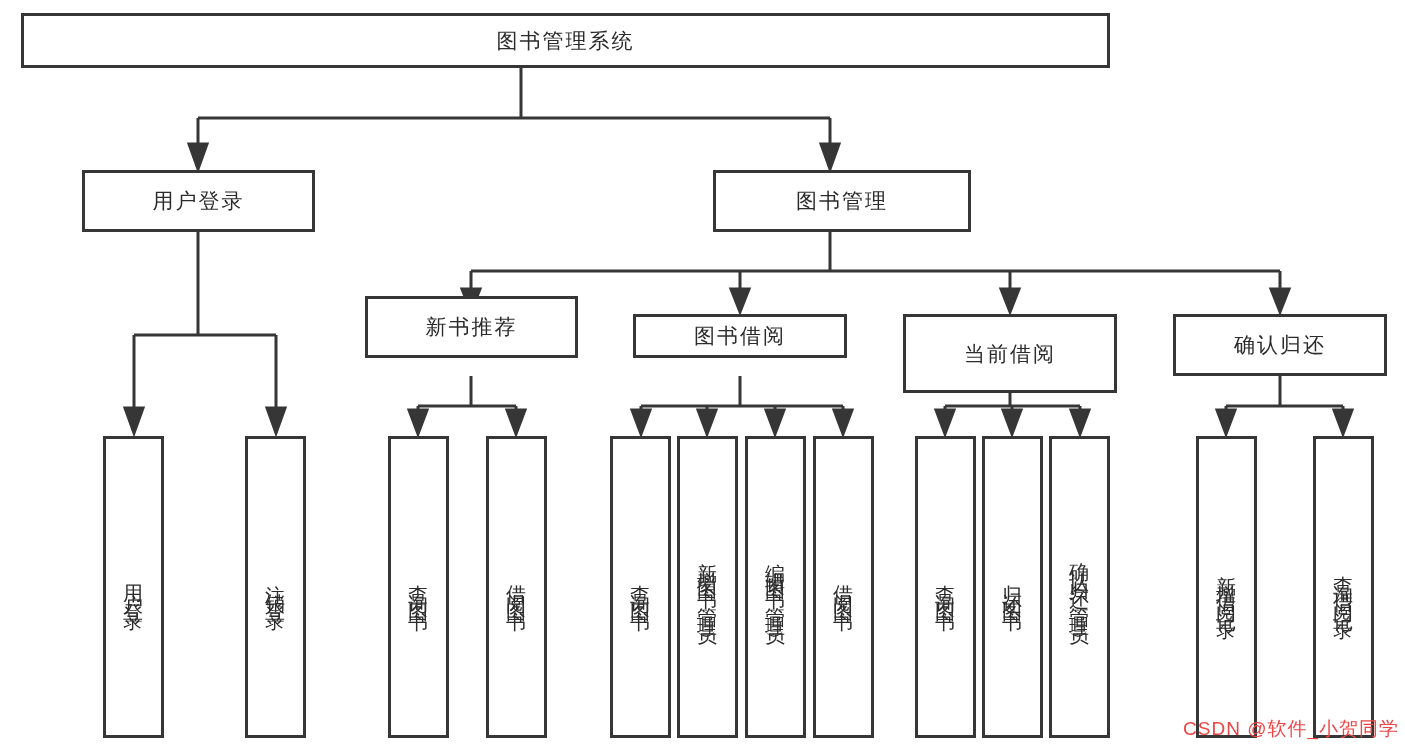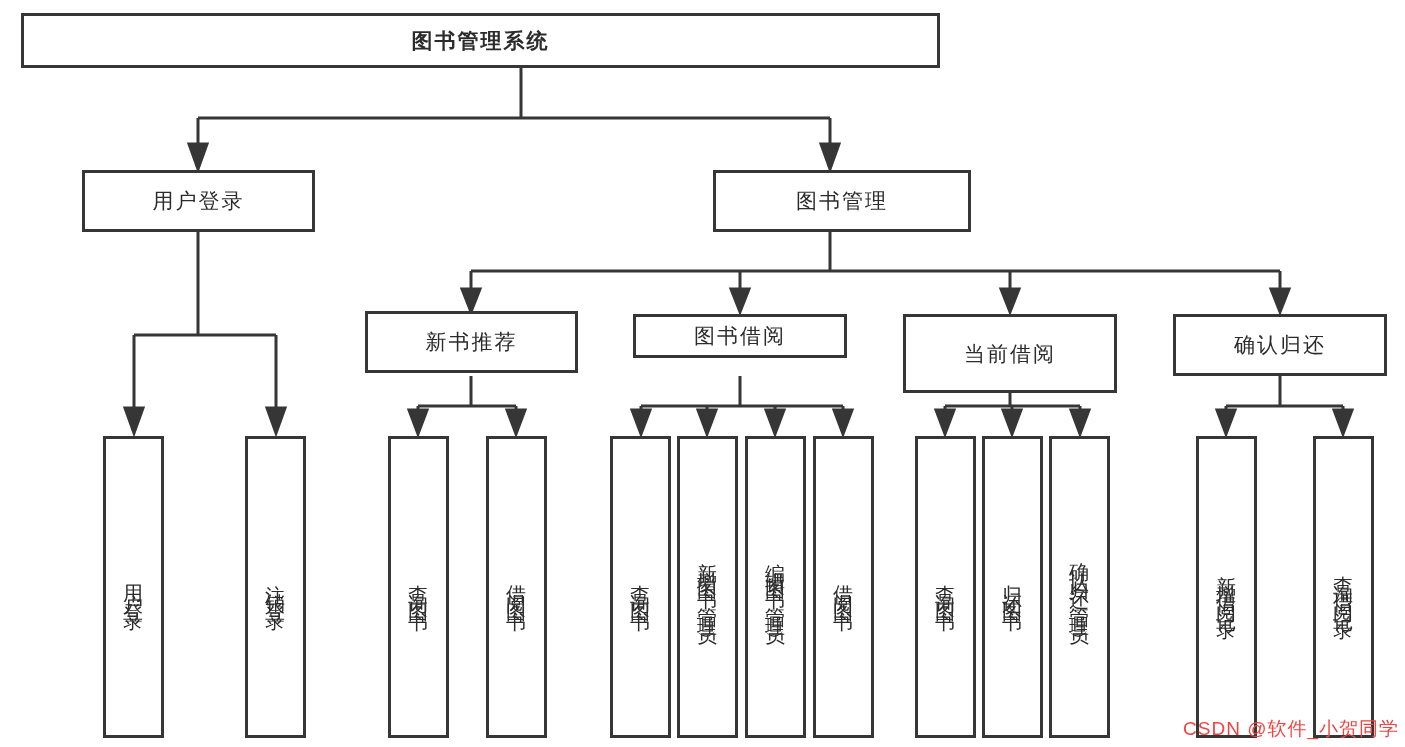--- a/index.html
+++ b/index.html
@@ -88,26 +88,26 @@
       <polygon points="1003,410 1021,410 1012,434"></polygon>
       <polygon points="1071,410 1089,410 1080,434"></polygon>
     </g>
     <g stroke="#363636" stroke-width="3" fill="#363636">
       <path fill="none" d="M1280 376 V406 M1226 406 H1343 M1226 406 V412 M1343 406 V412"></path>
       <polygon points="1217,410 1235,410 1226,434"></polygon>
       <polygon points="1334,410 1352,410 1343,434"></polygon>
     </g>
   </svg>
 
-  <div class="node" style="left:21px; top:13px; width:919px; height:55px;font-weight:bold;">图书管理系统</div>
+  <div class="node" style="left:21px; top:13px; width:1089px; height:55px;">图书管理系统</div>
 
   <div class="node" style="left:82px; top:170px; width:233px; height:62px;">用户登录</div>
   <div class="node" style="left:713px; top:170px; width:258px; height:62px;">图书管理</div>
 
-  <div class="node" style="left:365px; top:311px; width:213px; height:62px;font-family:Liberation Serif, serif;">新书推荐</div>
+  <div class="node" style="left:365px; top:296px; width:213px; height:62px;font-family:Liberation Serif, serif;">新书推荐</div>
   <div class="node" style="left:633px; top:314px; width:214px; height:44px;">图书借阅</div>
   <div class="node" style="left:903px; top:314px; width:214px; height:79px;">当前借阅</div>
   <div class="node" style="left:1173px; top:314px; width:214px; height:62px;">确认归还</div>
 
   <div class="node vnode" style="left:103px; top:436px; width:61px; height:302px;">用户登录</div>
   <div class="node vnode" style="left:245px; top:436px; width:61px; height:302px;">注销登录</div>
 
   <div class="node vnode" style="left:388px; top:436px; width:61px; height:302px;">查询图书</div>
   <div class="node vnode" style="left:486px; top:436px; width:61px; height:302px;">借阅图书</div>
 

